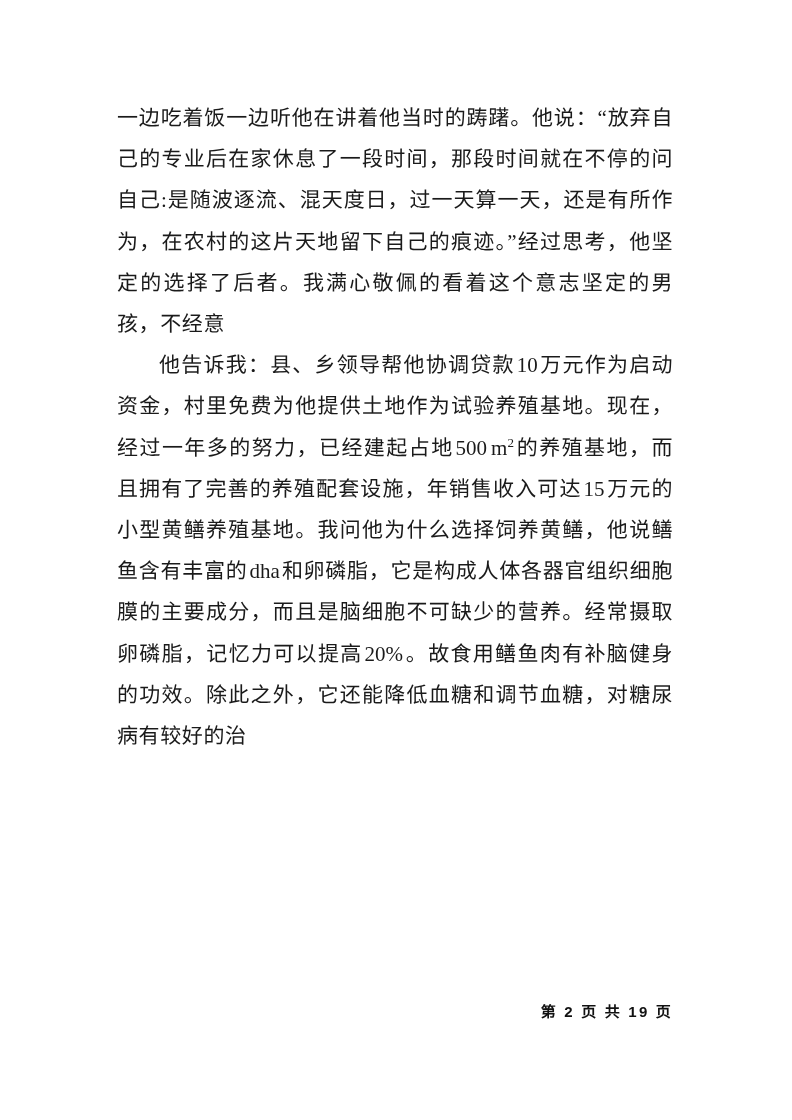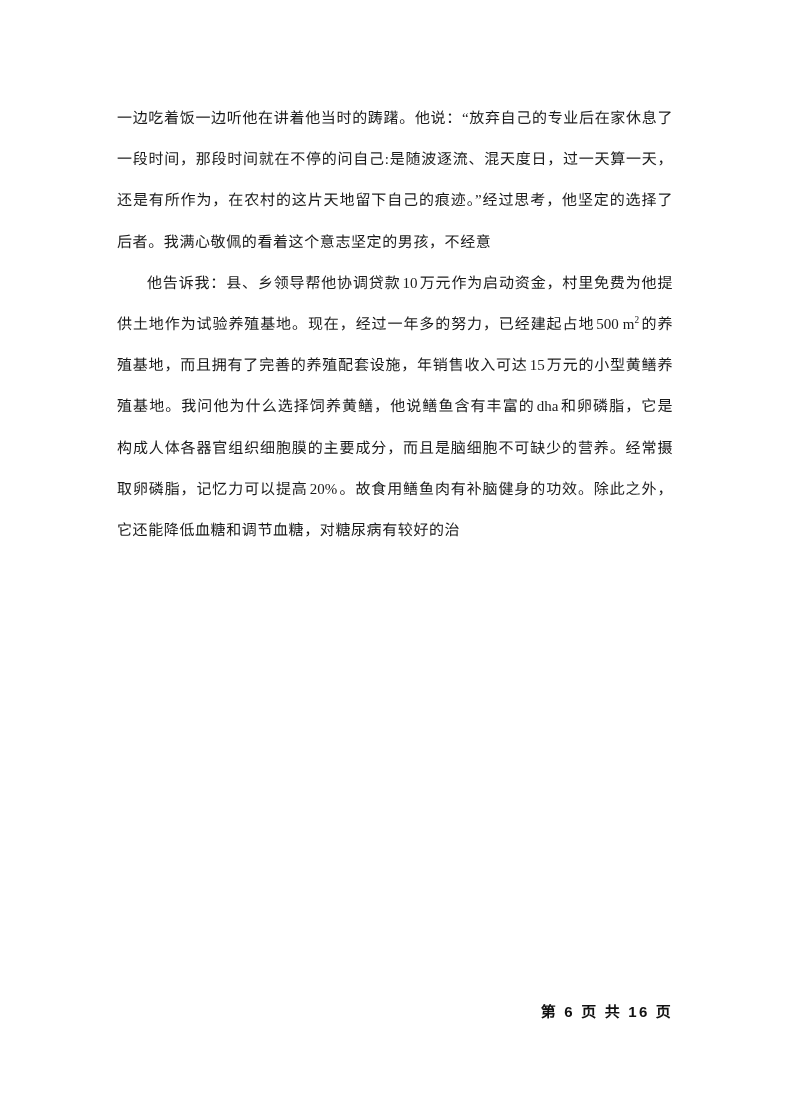--- a/index.html
+++ b/index.html
@@ -18,21 +18,21 @@
   }
   .text-block {
     position: absolute;
     left: 117px;
     top: 98px;
     width: 556px;
   }
   .para {
     margin: 0;
     font-family: "Liberation Serif", "DejaVu Serif", serif;
-    font-size: 15px;
+    font-size: 21px;
     line-height: 41.2px;
     color: #1a1a1a;
     text-align: justify;
     text-justify: inter-ideograph;
     letter-spacing: 0.6px;
     word-break: break-all;
     -webkit-font-smoothing: antialiased;
   }
   .para.indent {
     text-indent: 2em;
@@ -72,16 +72,16 @@
   <div class="text-block">
 
     <p class="para">一边吃着饭一边听他在讲着他当时的踌躇。他说：“放弃自己的专业后在家休息了一段时间，那段时间就在不停的问自己:是随波逐流、混天度日，过一天算一天，还是有所作为，在农村的这片天地留下自己的痕迹。”经过思考，他坚定的选择了后者。我满心敬佩的看着这个意志坚定的男孩，不经意</p>
 
 
     <p class="para indent" id="para3">他告诉我：县、乡领导帮他协调贷款<span class="latin">10</span>万元作为启动资金，村里免费为他提供土地作为试验养殖基地。现在，经过一年多的努力，已经建起占地<span class="latin">500</span><span class="latin">m<sup>2</sup></span>的养殖基地，而且拥有了完善的养殖配套设施，年销售收入可达<span class="latin">15</span>万元的小型黄鳝养殖基地。我问他为什么选择饲养黄鳝，他说鳝鱼含有丰富的<span class="latin">dha</span>和卵磷脂，它是构成人体各器官组织细胞膜的主要成分，而且是脑细胞不可缺少的营养。经常摄取卵磷脂，记忆力可以提高<span class="latin">20%</span>。故食用鳝鱼肉有补脑健身的功效。除此之外，它还能降低血糖和调节血糖，对糖尿病有较好的治</p>
 
   </div>
 
   <div class="footer">
-    <span>第 6 页 共 16 页</span>
+    <span>第 2 页 共 19 页</span>
   </div>
 
 </div>
 
 </body></html>

